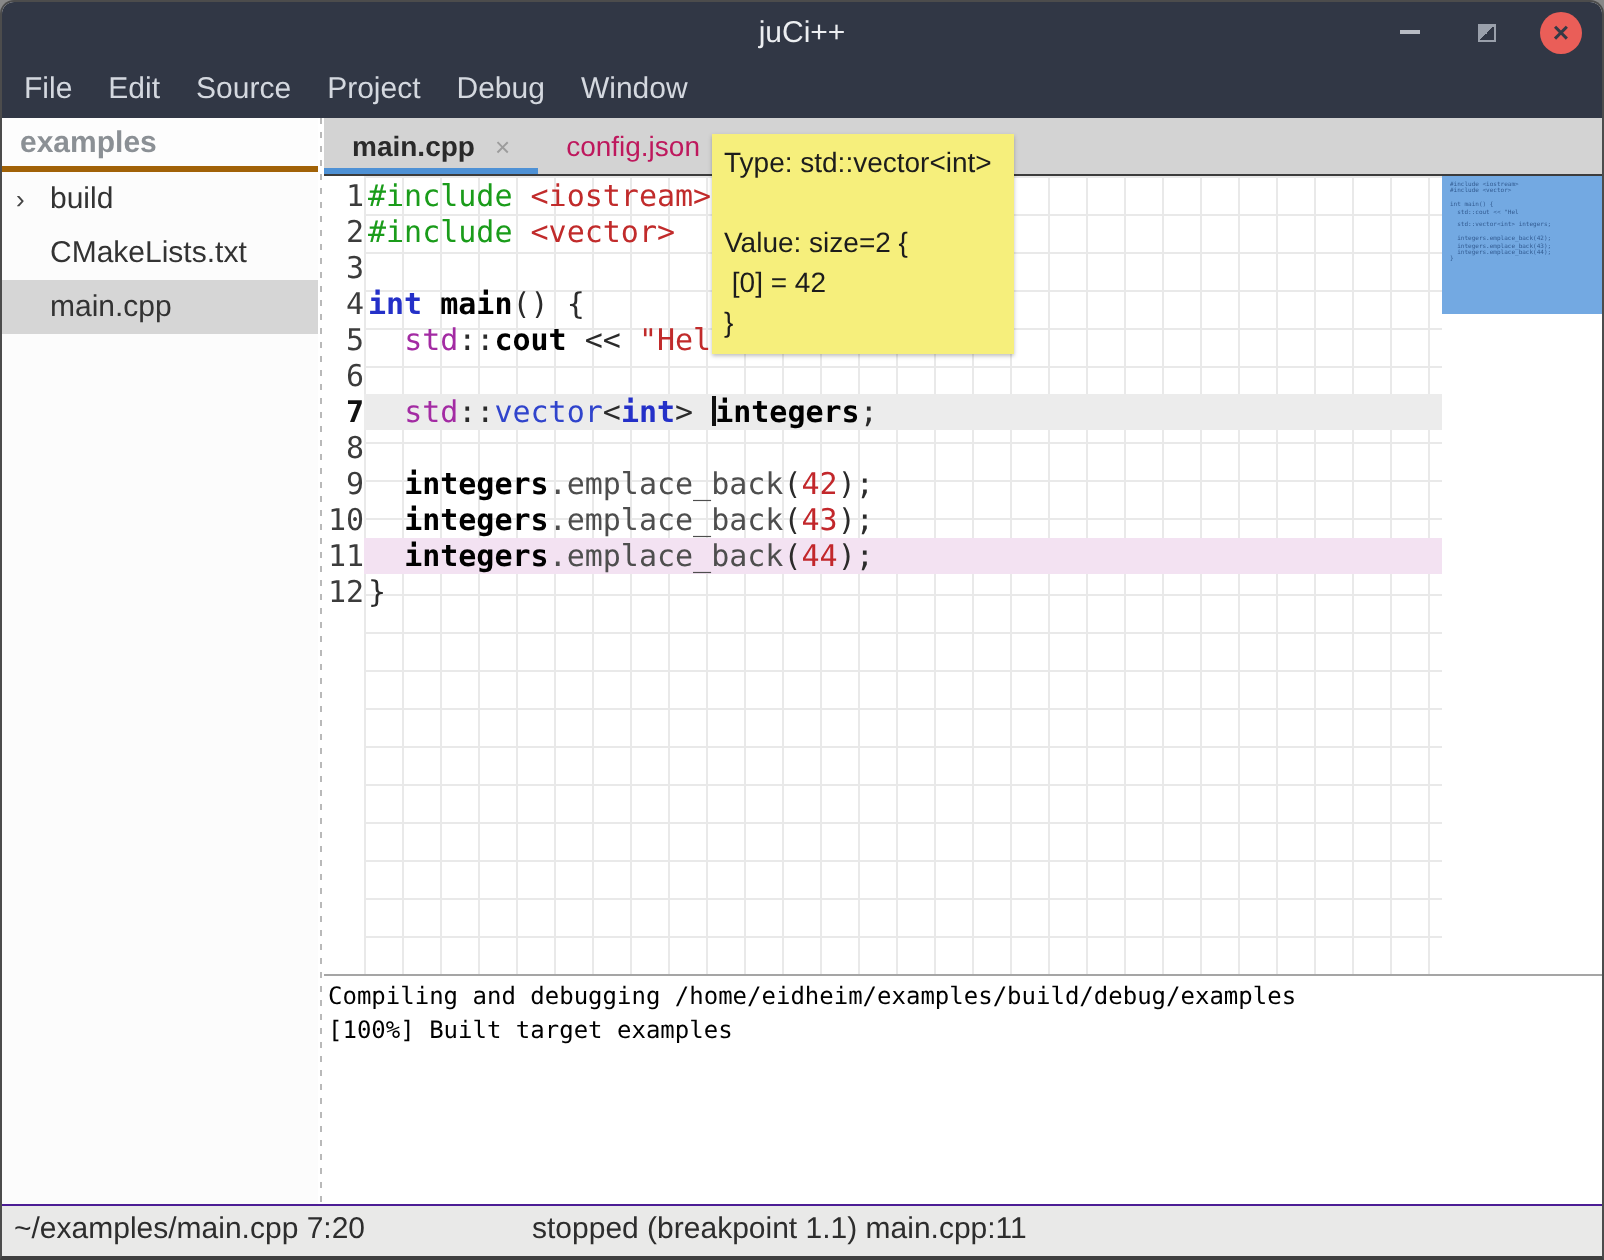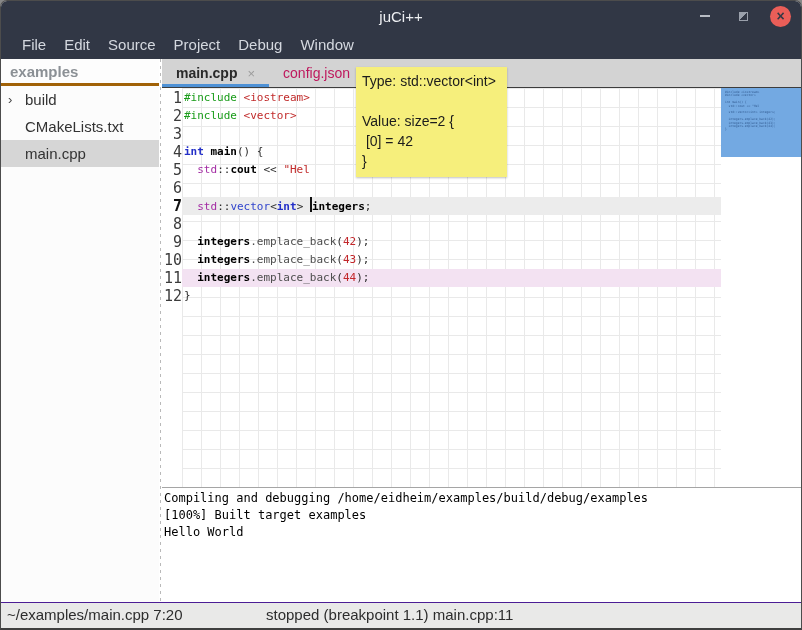--- a/index.html
+++ b/index.html
@@ -16,21 +16,21 @@
   #title { color:#eceef1; font-size:15px; }
   #win-controls { position:absolute; right:10px; top:0; height:30px; display:flex; align-items:center; gap:16px; }
   .winbtn { width:22px; height:22px; display:flex; align-items:center; justify-content:center; cursor:default; }
   #btn-min span { display:block; width:10px; height:2px; background:#b8bcc4; }
   #btn-restore span { display:block; width:9px; height:9px; border:1px solid #9aa0ab;
     background:linear-gradient(135deg,#9aa0ab 50%,transparent 50%); }
   #btn-close { width:21px; height:21px; border-radius:50%; background:#ea5e58; color:#343a46;
     font-size:14px; font-weight:bold; line-height:19px; text-align:center; }
   
   #menubar { position:absolute; left:0; top:30px; width:100%; height:28px; background:#313745;
-    display:flex; align-items:center; padding-left:12px; }
+    display:flex; align-items:center; padding-left:2px; }
   .menu-item { color:#d4d8df; font-size:15px; padding:0 9px; height:28px; line-height:28px; }
   
   #sidebar { position:absolute; left:0; top:58px; width:158px; height:543px; background:#fcfcfc; }
   #sidebar-header { height:27px; line-height:26px; padding-left:9px; color:#8b9095; font-weight:bold;
     font-size:15px; border-bottom:3px solid #a16207; background:#fdfdfd; }
   .tree-row { height:27px; line-height:27px; font-size:15px; color:#333; padding-left:24px; position:relative; white-space:nowrap; }
   .tree-row.selected { background:#d6d6d6; }
   .tree-chevron { position:absolute; left:7px; top:0; width:14px; color:#444; font-size:13px; }
   
   #vsep { position:absolute; left:158px; top:58px; width:3px; height:543px; background:#fff; }
@@ -48,21 +48,21 @@
   
   #editor { position:absolute; left:161px; top:87px; right:0; height:399px; background:#fff; }
   #gutter { position:absolute; left:0; top:1px; width:20px; text-align:right;
     font-family:"DejaVu Sans Mono", monospace; font-size:15px; color:#3c3c3c; }
   #gutter .ln { height:18px; line-height:18px; }
   #gutter .ln.cur { font-weight:bold; color:#111; }
   #code { position:absolute; left:20px; top:0; width:539px; height:399px;
     background-image:linear-gradient(to right,#e9e9e9 1px,transparent 1px),
                      linear-gradient(to bottom,#e9e9e9 1px,transparent 1px);
     background-size:19px 19px; padding-top:1px;
-    font-family:"DejaVu Sans Mono", monospace; font-size:11px; white-space:pre; }
+    font-family:"DejaVu Sans Mono", monospace; font-size:15px; white-space:pre; }
   .line { height:18px; line-height:18px; padding-left:2px; }
   .line.hl-current { background:#ececec; }
   .line.hl-debug { background:#f3e2f2; }
   .tk-pp{color:#1a9c1a} .tk-str{color:#c12b2b} .tk-num{color:#c2272b}
   .tk-kw{color:#2430c8;font-weight:bold} .tk-type{color:#3044cc}
   .tk-ns{color:#a32ba3} .tk-id{color:#000;font-weight:bold} .tk-fn{color:#000;font-weight:bold}
   .tk-mem{color:#4e4e4e} .tk-pl{color:#2b2b2b}
   .tk-caret{display:inline-block;width:0;border-left:2px solid #101010;height:15px;vertical-align:-2px}
   
   #minimap { position:absolute; right:0; top:0; width:80px; height:399px; background:#fff; }
@@ -172,21 +172,20 @@
       <div class="tip-line">Value: size=2 {</div>
       <div class="tip-line"> [0] = 42</div>
       <div class="tip-line">}</div>
     </div>
 
   <div id="hsep"></div>
 
   <div id="console">
       <div class="console-line">Compiling and debugging /home/eidheim/examples/build/debug/examples</div>
       <div class="console-line">[100%] Built target examples</div>
-      <div class="console-line">Hello World</div>
     </div>
 
   <div id="statusbar">
     <span id="status-left">~/examples/main.cpp 7:20</span>
     <span id="status-mid">stopped (breakpoint 1.1) main.cpp:11</span>
   </div>
 
 </div>
 
 </body></html>

